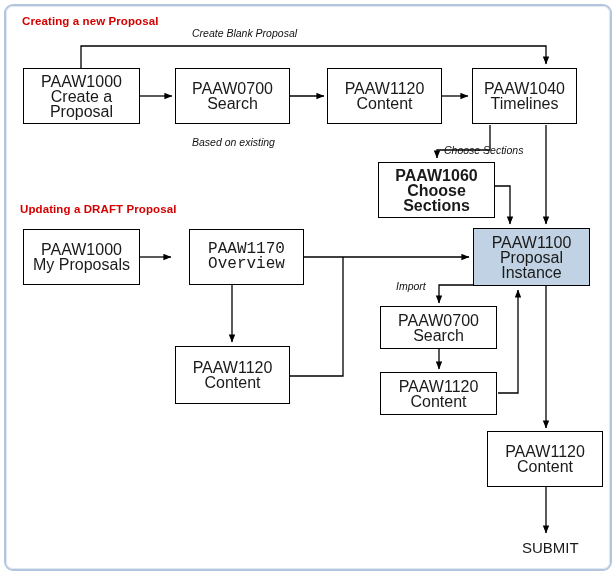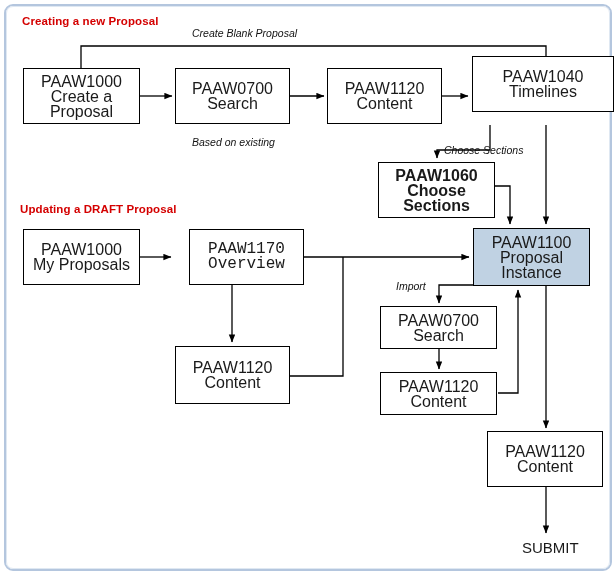--- a/index.html
+++ b/index.html
@@ -166,21 +166,21 @@
   <div class="node" style="left:175px; top:68px; width:115px; height:56px;">
     <span class="nid">PAAW0700</span>
     <span class="nlabel">Search</span>
   </div>
 
   <div class="node" style="left:327px; top:68px; width:115px; height:56px;">
     <span class="nid">PAAW1120</span>
     <span class="nlabel">Content</span>
   </div>
 
-  <div class="node" style="left:472px; top:56px; width:142px; height:56px;">
+  <div class="node" style="left:472px; top:68px; width:105px; height:56px;">
     <span class="nid">PAAW1040</span>
     <span class="nlabel">Timelines</span>
   </div>
 
   <div class="node" style="left:378px; top:162px; width:117px; height:56px;font-weight:bold;">
     <span class="nid">PAAW1060</span>
     <span class="nlabel">Choose Sections</span>
   </div>
 
   <div class="node" style="left:23px; top:229px; width:117px; height:56px;">

